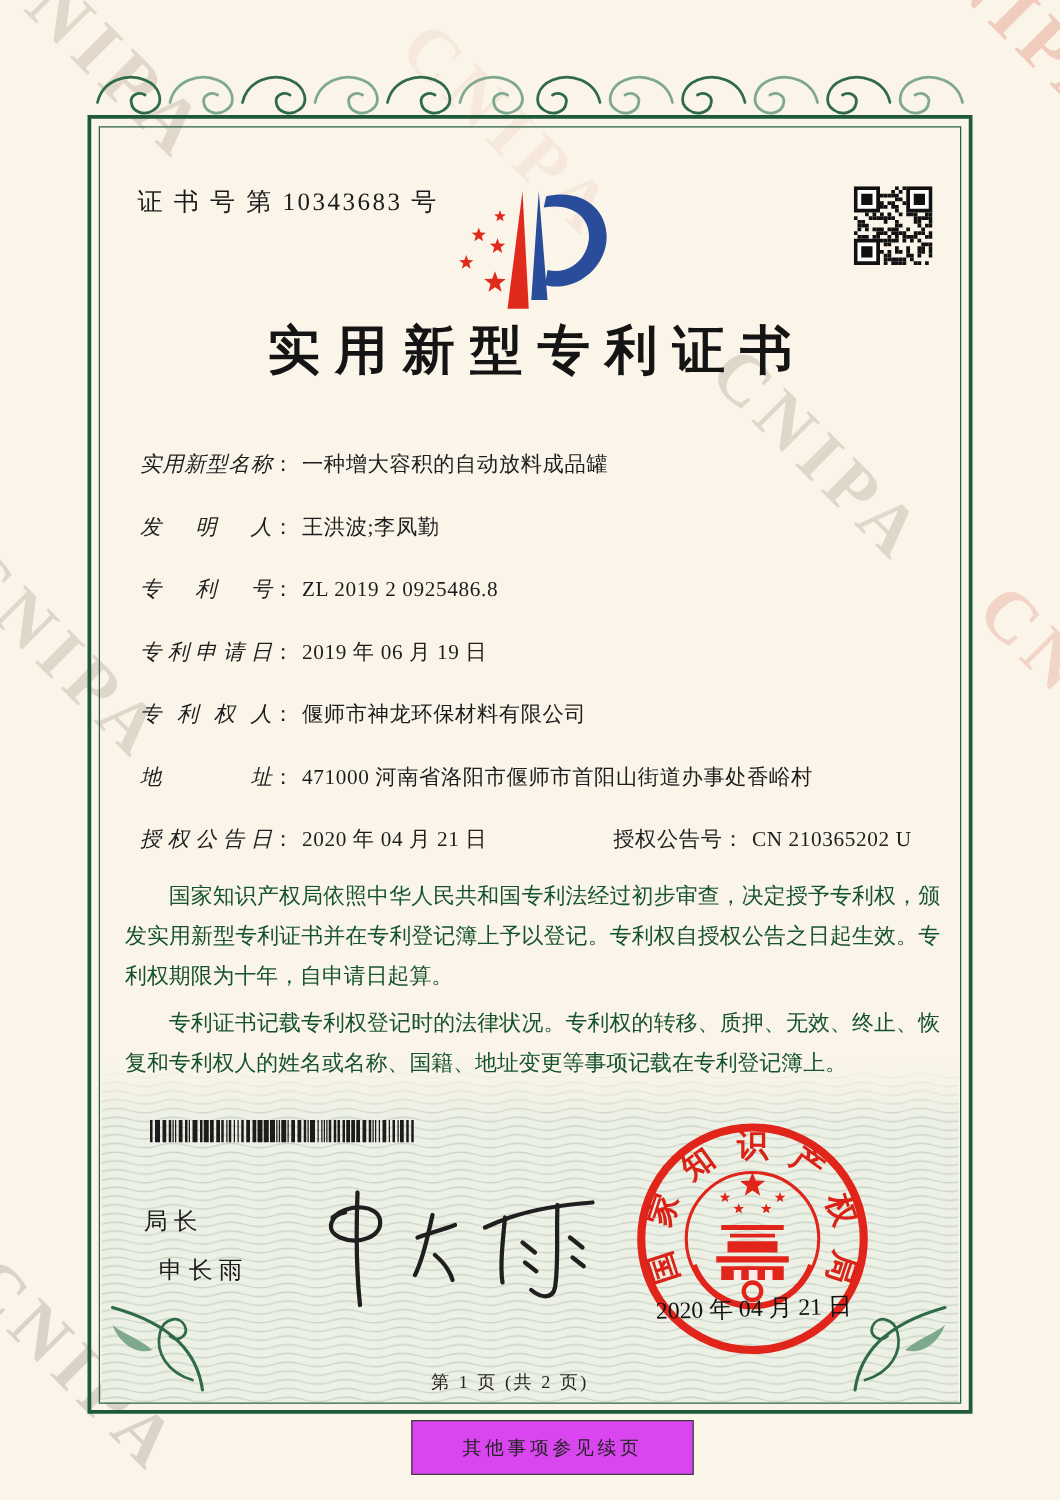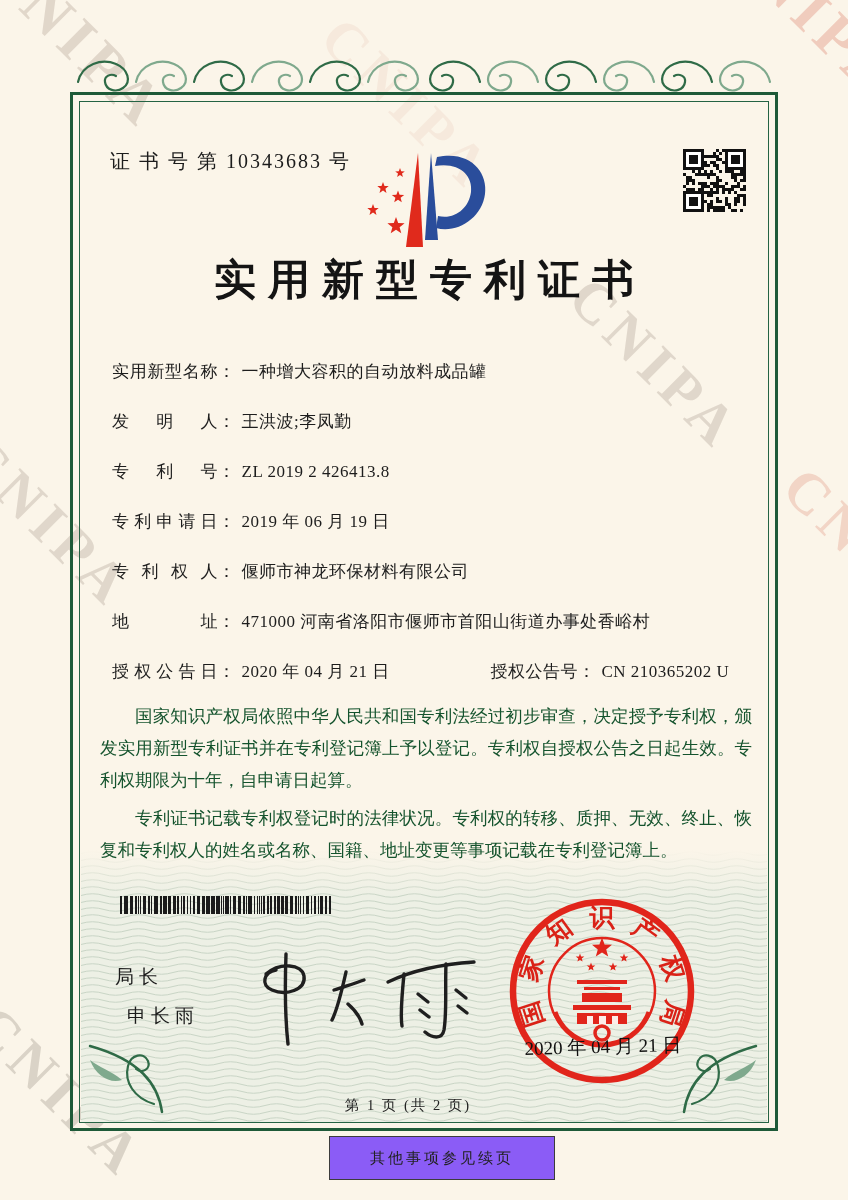--- a/index.html
+++ b/index.html
@@ -35,21 +35,21 @@
 
   
   .cert-no { position:absolute; left:110px; top:148px; font-size:20px; letter-spacing:2px; z-index:4; color:#1c1c1c;}
   .logo { position:absolute; left:345px; top:142px; z-index:4; }
   .qr   { position:absolute; left:683px; top:149px; z-index:4; }
   .title { position:absolute; left:0; right:0; top:252px; text-align:center; font-size:42px;
            font-weight:bold; letter-spacing:12px; text-indent:12px; color:#141414; z-index:4;font-family:Liberation Serif, serif; }
 
   .fields { position:absolute; left:112px; top:360px; width:632px; z-index:4; font-size:17px; }
   .frow { height:50px; letter-spacing:0.5px; color:#1d1d1d; }
-  .flabel { display:inline-block; width:106px; text-align:justify; text-align-last:justify; }
+  .flabel { display:inline-block; width:106px; text-align:justify; text-align-last:justify;font-style:italic; }
   .fval { padding-left:6px; }
   .grant-pair2 { margin-left:96px;margin-top:32px; }
 
   .paragraphs { position:absolute; left:100px; top:700px; width:652px; z-index:4;
                 font-size:17.5px; line-height:32px; text-align:justify; color:#14532d; }
   .paragraphs p { margin:0 0 6px 0; text-indent:2em; }
 
   .barcode { position:absolute; left:120px; top:896px; z-index:4; }
 
   .issuer-title { position:absolute; left:115px; top:964px;  font-size:19px; letter-spacing:5px; z-index:4; color:#1b1b1b;}
@@ -57,21 +57,21 @@
   .signature { position:absolute; left:228px; top:942px; z-index:4; }
 
   .seal { position:absolute; left:505px; top:894px; z-index:5; }
   .seal-date { position:absolute; left:492px; top:1034px; width:222px; text-align:center;
                font-size:19px; color:#111; z-index:6; transform:rotate(-1.5deg); letter-spacing:0; }
 
   .page-info { position:absolute; left:0; right:0; top:1096px; text-align:center;
                transform:translateX(-16px); font-size:14.5px; letter-spacing:2px; color:#222; z-index:4; }
   .cont-box { position:absolute; left:329px; top:1136px; width:224px; height:42px;
               border:1px solid #3c3c3c; display:flex; align-items:center; justify-content:center;
-              font-size:15px; letter-spacing:3px; color:#222; z-index:4; background:#8b5cf6; }
+              font-size:15px; letter-spacing:3px; color:#222; z-index:4; background:#d946ef; }
 </style>
 </head>
 <body>
 
 <div class="page">
 
   <div class="wm wm-tl">CNIPA</div>
   <div class="wm wm-tc">CNIPA</div>
   <div class="wm wm-tr">CNIPA</div>
   <div class="wm wm-mr">CNIPA</div>
@@ -295,21 +295,21 @@
   <div class="title">实用新型专利证书</div>
 
   <div class="fields">
     <div class="frow">
       <span class="flabel">实用新型名称</span><span>：</span><span class="fval">一种增大容积的自动放料成品罐</span>
     </div>
     <div class="frow">
       <span class="flabel">发明人</span><span>：</span><span class="fval">王洪波;李凤勤</span>
     </div>
     <div class="frow">
-      <span class="flabel">专利号</span><span>：</span><span class="fval">ZL 2019 2 426413.8</span>
+      <span class="flabel">专利号</span><span>：</span><span class="fval">ZL 2019 2 0925486.8</span>
     </div>
     <div class="frow">
       <span class="flabel">专利申请日</span><span>：</span><span class="fval">2019 年 06 月 19 日</span>
     </div>
     <div class="frow">
       <span class="flabel">专利权人</span><span>：</span><span class="fval">偃师市神龙环保材料有限公司</span>
     </div>
     <div class="frow">
       <span class="flabel">地址</span><span>：</span><span class="fval">471000 河南省洛阳市偃师市首阳山街道办事处香峪村</span>
     </div>

